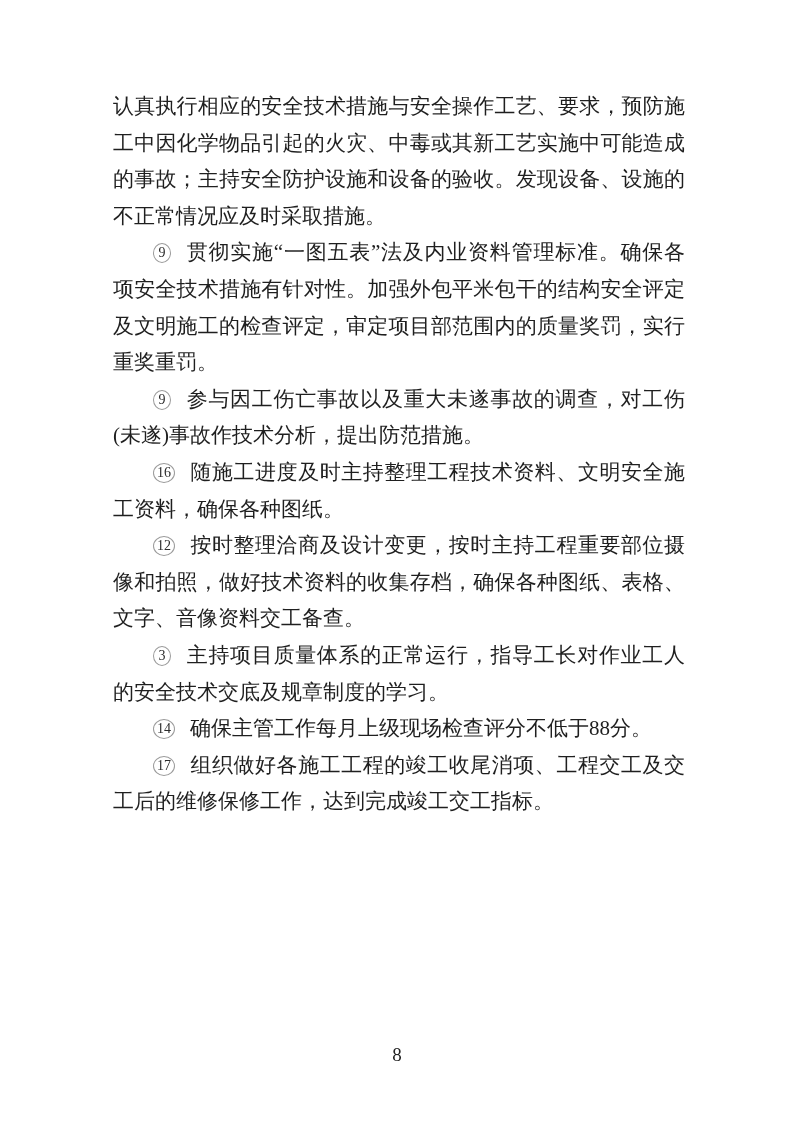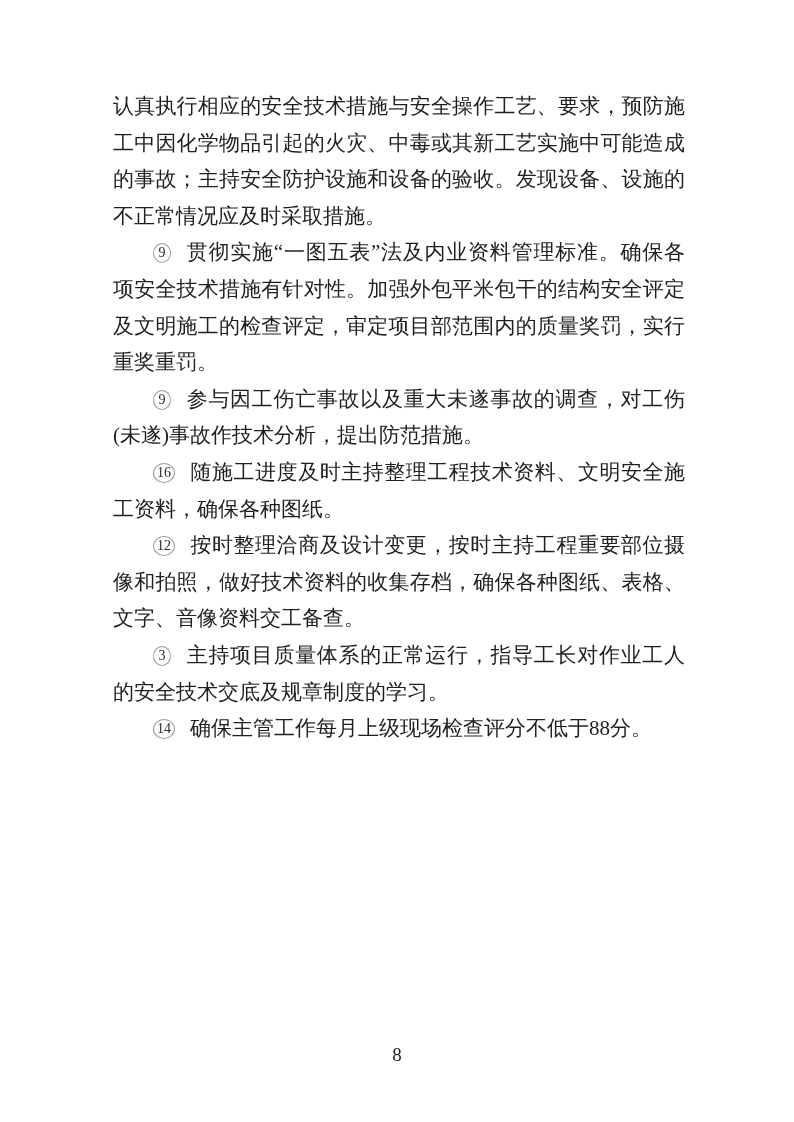--- a/index.html
+++ b/index.html
@@ -78,17 +78,18 @@
   <p class="para item"><span class="circled-num">16</span><span class="item-text">随施工进度及时主持整理工程技术资料、文明安全施工资料，确保各种图纸。</span></p>
 
   <p class="para item"><span class="circled-num">12</span><span class="item-text">按时整理洽商及设计变更，按时主持工程重要部位摄像和拍照，做好技术资料的收集存档，确保各种图纸、表格、文字、音像资料交工备查。</span></p>
 
   <p class="para item"><span class="circled-num">3</span><span class="item-text">主持项目质量体系的正常运行，指导工长对作业工人的安全技术交底及规章制度的学习。</span></p>
 
   <p class="para item"><span class="circled-num">14</span><span class="item-text">确保主管工作每月上级现场检查评分不低于88分。</span></p>
 
 
 
+  <p class="para item"><span class="circled-num">17</span><span class="item-text">组织做好各施工工程的竣工收尾消项、工程交工及交工后的维修保修工作，达到完成竣工交工指标。</span></p>
 
 </div>
   </div>
   <div class="page-number">8</div>
 </div>
 
 </body></html>

